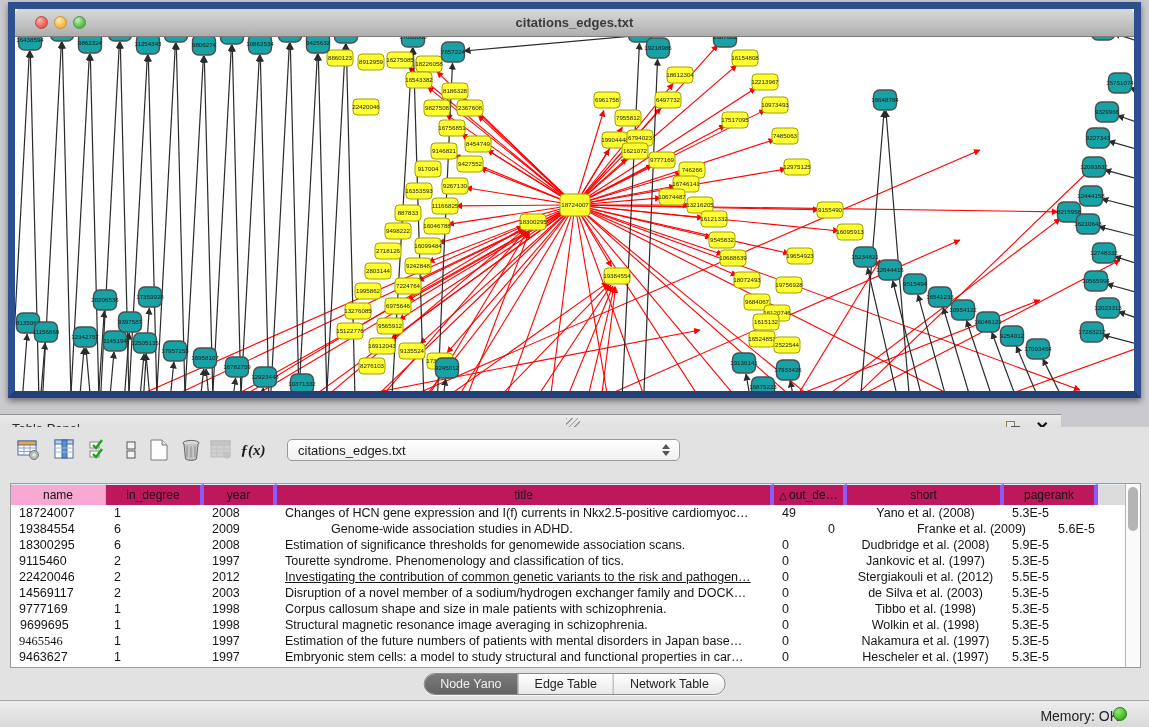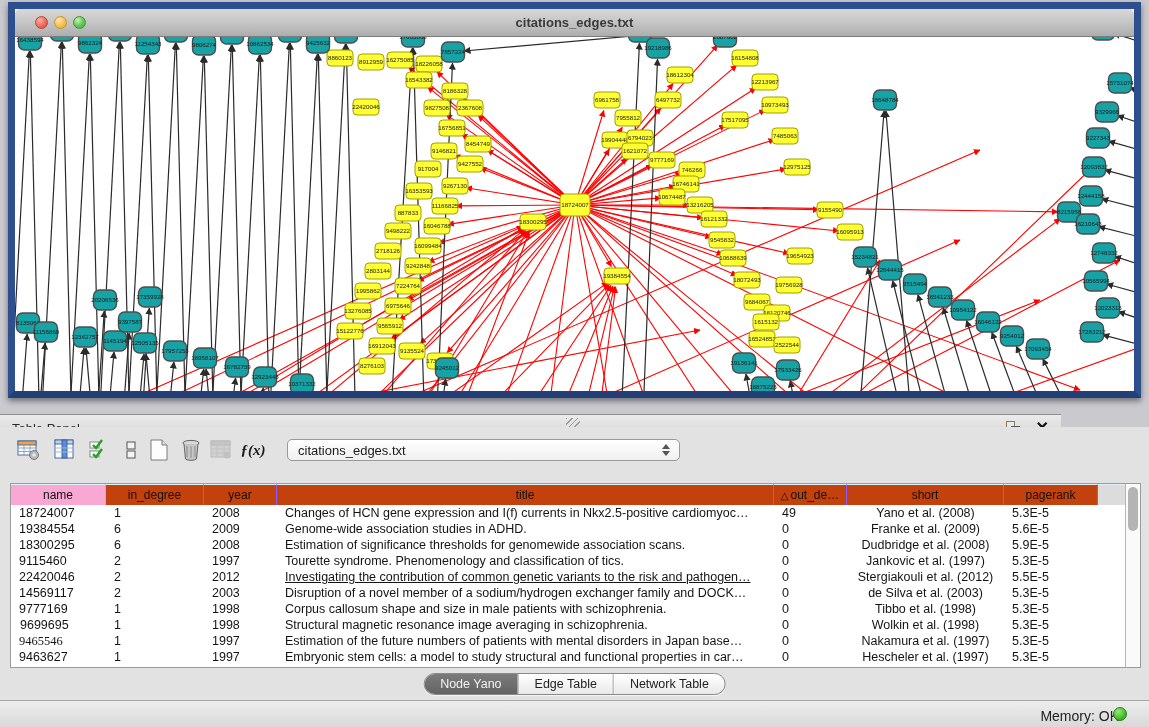--- a/index.html
+++ b/index.html
@@ -43,21 +43,21 @@
   #dropdown-value { position:absolute; left:10px; top:3px; font-size:13px; color:#1a1a1a; }
   .dd-arrows { position:absolute; right:9px; top:4px; display:flex; flex-direction:column; gap:2px; }
   .dd-arrows .up   { width:0; height:0; border-left:4px solid transparent; border-right:4px solid transparent; border-bottom:5px solid #555; }
   .dd-arrows .down { width:0; height:0; border-left:4px solid transparent; border-right:4px solid transparent; border-top:5px solid #555; }
 
   
   #table-wrap { position:absolute; left:10px; top:56px; width:1131px; height:185px;
     background:#fff; border:1px solid #9b9b9b; display:flex; }
   #table-main { flex:1 1 auto; overflow:hidden; }
   #thead { display:flex; height:21px; border-bottom:1px solid #8fa8b5; }
-  .th { height:21px; background:#c2410c; border-right:1px solid #8b5cf6; border-top:1px solid #dff0f8;
+  .th { height:21px; background:#be185d; border-right:4px solid #8b5cf6; border-top:1px solid #dff0f8;
         font-size:12px; color:#111; text-align:center; line-height:20px;
         white-space:nowrap; overflow:hidden; flex:0 0 auto; }
   .th.first { background:#f9a8d4; border-right:1px solid #b3b9bd; }
   .th.filler { background:#dcdcdc; border-right:none; flex:1 1 auto; }
   .sort-glyph { font-size:10px; margin-right:2px; }
   .tr { display:flex; height:16px; background:#fff; }
   .td { font-size:12.5px; color:#141414; line-height:16px; white-space:nowrap; overflow:hidden;
         padding-left:8px; flex:0 0 auto; }
   .td.center { text-align:center; padding-left:0; }
   #vscroll { flex:0 0 15px; background:#fafafa; border-left:1px solid #b5b5b5; position:relative; }
@@ -600,21 +600,21 @@
             <div class="td" style="width: 73px;">2008</div>
             <div class="td" style="width: 497px;">Changes of HCN gene expression and I(f) currents in Nkx2.5-positive cardiomyoc…</div>
             <div class="td" style="width: 73px;">49</div>
             <div class="td center" style="width: 157px;">Yano et al. (2008)</div>
             <div class="td" style="width: 94px;">5.3E-5</div>
           </div>
           <div class="tr">
             <div class="td" style="width: 95px;">19384554</div>
             <div class="td" style="width: 98px;">6</div>
             <div class="td" style="width: 73px;">2009</div>
-            <div class="td" style="width: 497px;">Genome-wide association studies in ADHD.</div>
+            <div class="td" style="width: 497px; margin-left: 46px;">Genome-wide association studies in ADHD.</div>
             <div class="td" style="width: 73px;">0</div>
             <div class="td center" style="width: 157px;">Franke et al. (2009)</div>
             <div class="td" style="width: 94px;">5.6E-5</div>
           </div>
           <div class="tr">
             <div class="td" style="width: 95px;">18300295</div>
             <div class="td" style="width: 98px;">6</div>
             <div class="td" style="width: 73px;">2008</div>
             <div class="td" style="width: 497px;">Estimation of significance thresholds for genomewide association scans.</div>
             <div class="td" style="width: 73px;">0</div>

